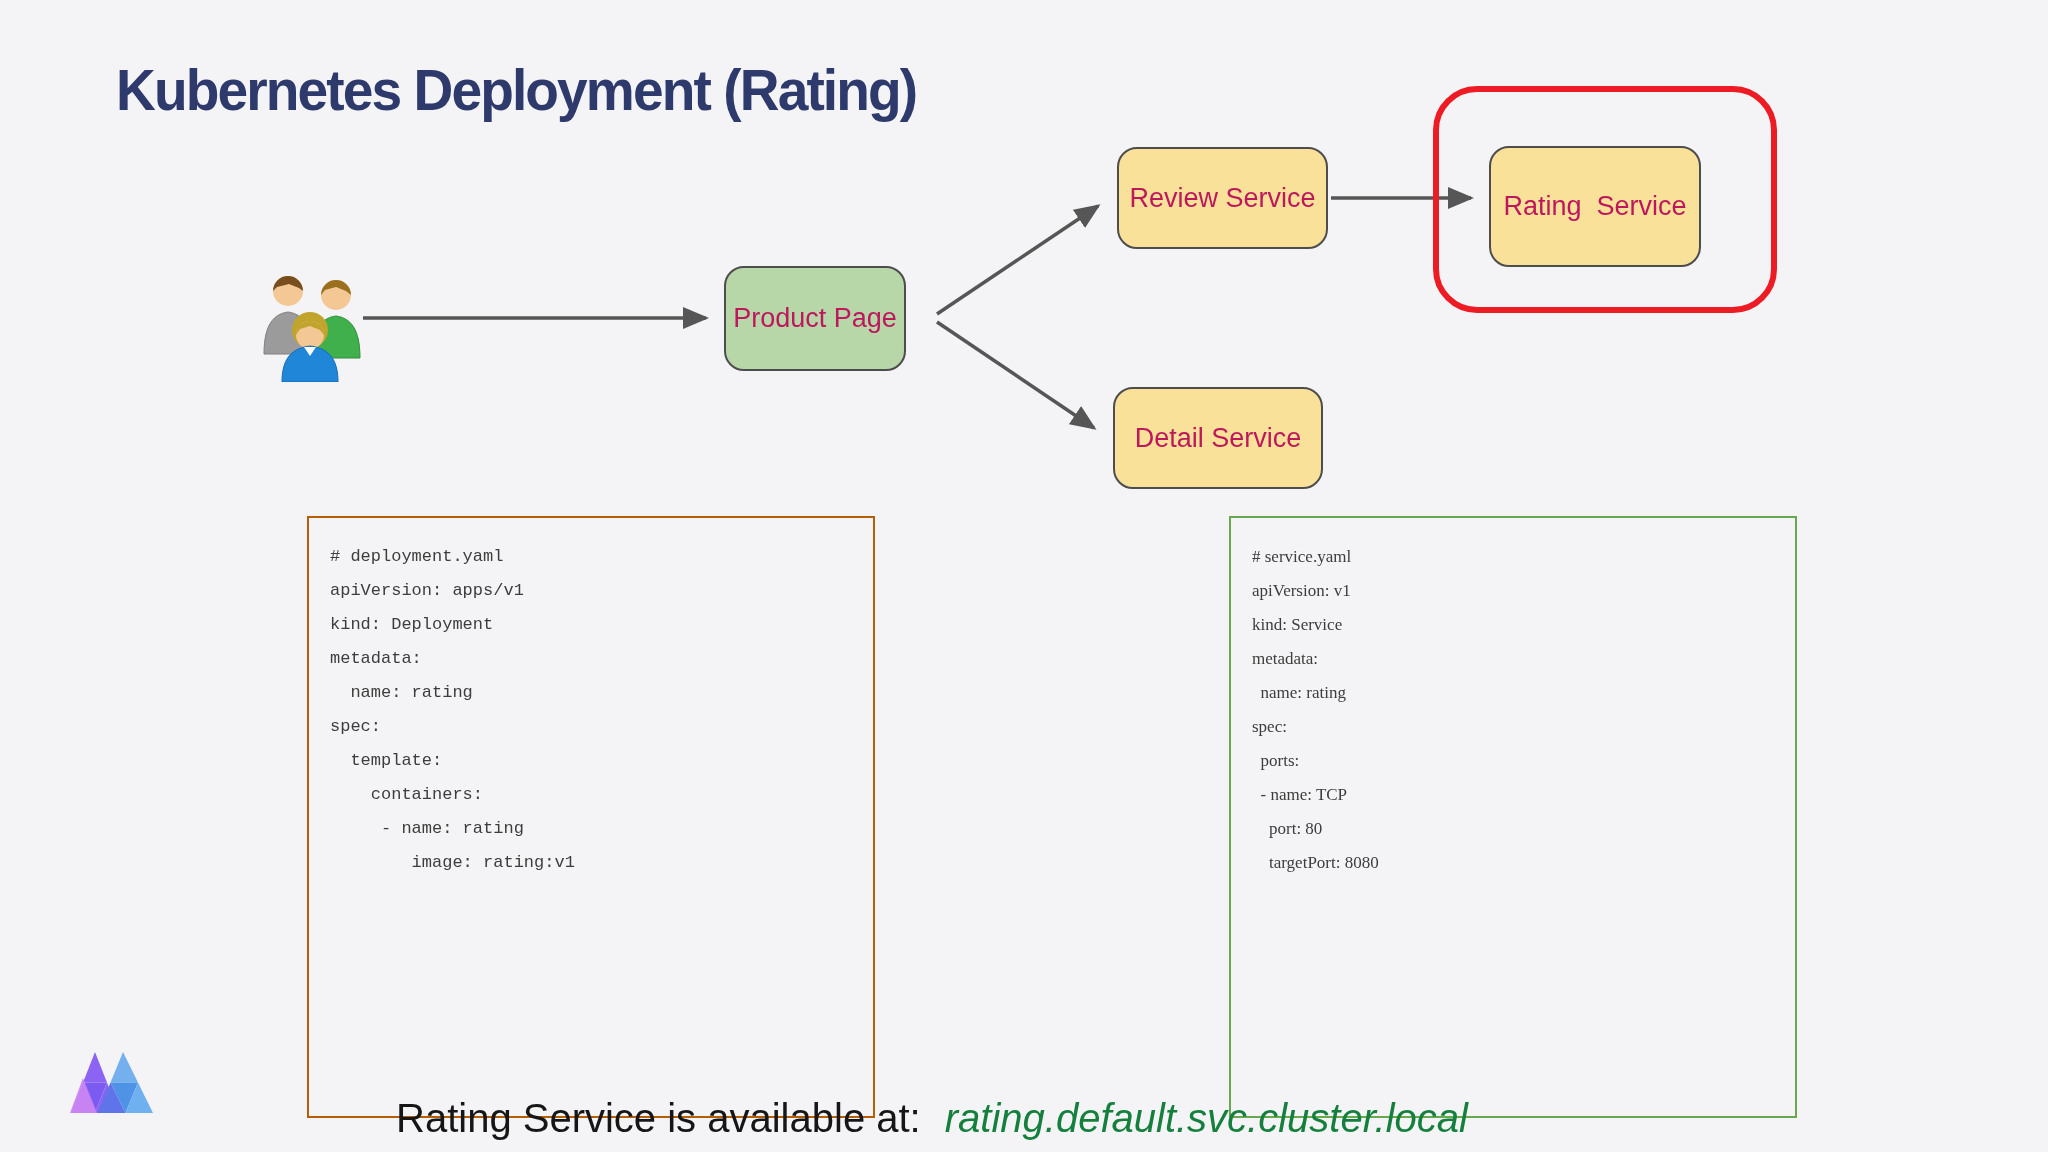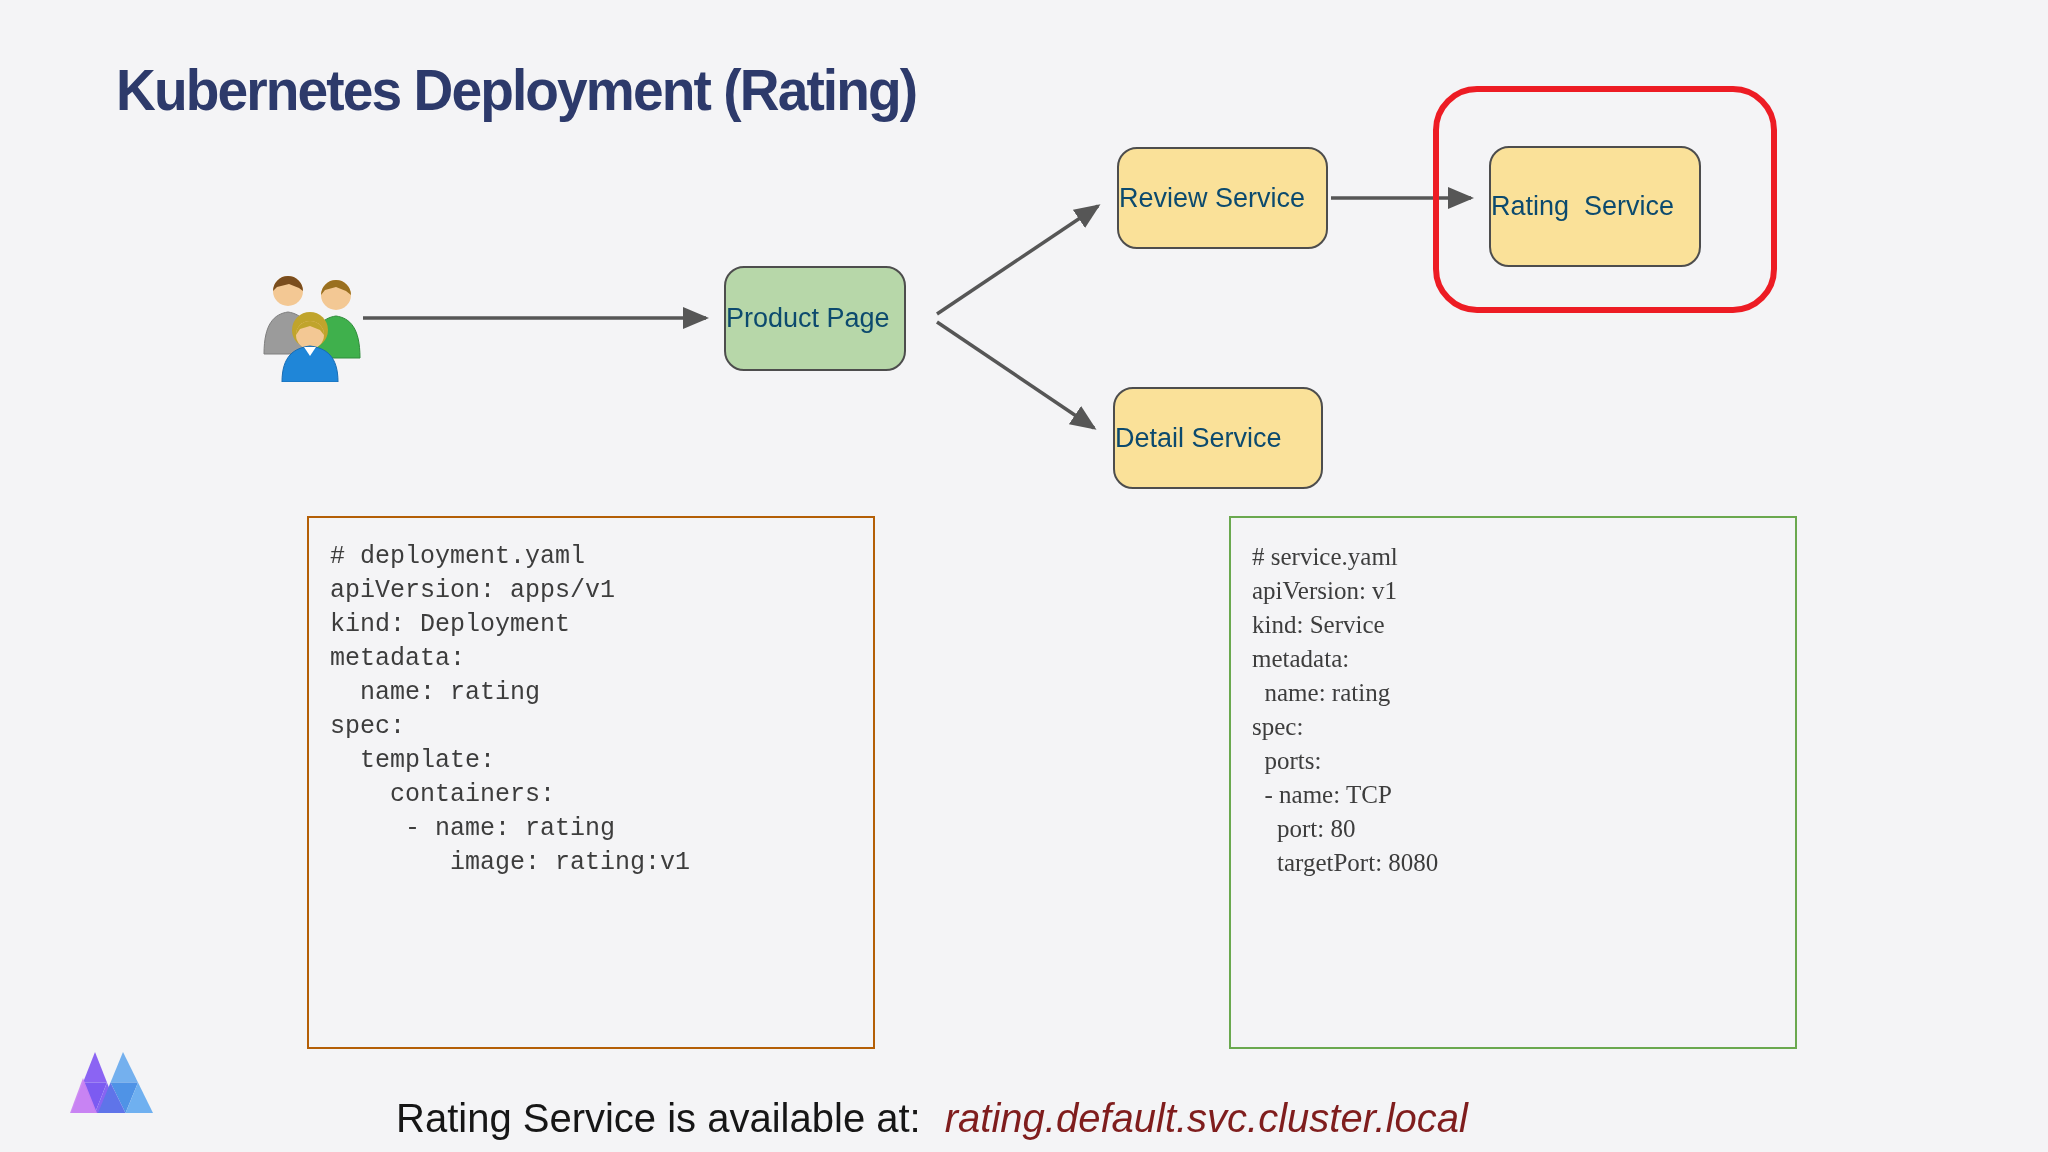--- a/index.html
+++ b/index.html
@@ -33,22 +33,23 @@
   }
 
   
   .node {
     position: absolute;
     box-sizing: border-box;
     border: 2.5px solid #4d4d4d;
     border-radius: 20px;
     display: flex;
     align-items: center;
+    justify-content: center;
     font-size: 27px;
-    color: #0c4a6e;
+    color: #be185d;
     white-space: pre;
   }
   .node.product  { left: 724px;  top: 266px; width: 182px; height: 105px; background: #b7d7a9; }
   .node.review   { left: 1117px; top: 147px; width: 211px; height: 102px; background: #fae199; }
   .node.rating   { left: 1489px; top: 146px; width: 212px; height: 121px; background: #fae199; }
   .node.detail   { left: 1113px; top: 387px; width: 210px; height: 102px; background: #fae199; }
 
   .highlight-ring {
     position: absolute;
     left: 1433px; top: 86px;
@@ -62,47 +63,47 @@
   .users-icon {
     position: absolute;
     left: 252px; top: 258px;
     width: 118px; height: 124px;
   }
 
   
   pre.code {
     position: absolute;
     top: 516px;
-    width: 568px; height: 533px;
+    width: 568px; height: 602px;
     box-sizing: border-box;
     margin: 0;
     padding: 22px 0 0 21px;
     font-family: "Liberation Mono", monospace;
-    font-size: 25px;
+    font-size: 17px;
     line-height: 34px;
     color: #3d3d3d;
     background: transparent;
   }
   pre.code.deployment { left: 307px;  border: 2px solid #b45f06; }
   pre.code.service    { left: 1229px; border: 2px solid #6aa84f; font-family: Liberation Serif, serif; }
 
   
   .caption {
     position: absolute;
     left: 396px; top: 1096px;
     display: flex;
     align-items: baseline;
     font-size: 40px;
     color: #161616;
     white-space: pre;
   }
   .caption .url {
     margin-left: 24px;
     font-style: italic;
-    color: #7f1d1d;
+    color: #15803d;
   }
 
   .logo {
     position: absolute;
     left: 70px; top: 1050px;
     width: 84px; height: 64px;
   }
 </style>
 </head>
 <body>

